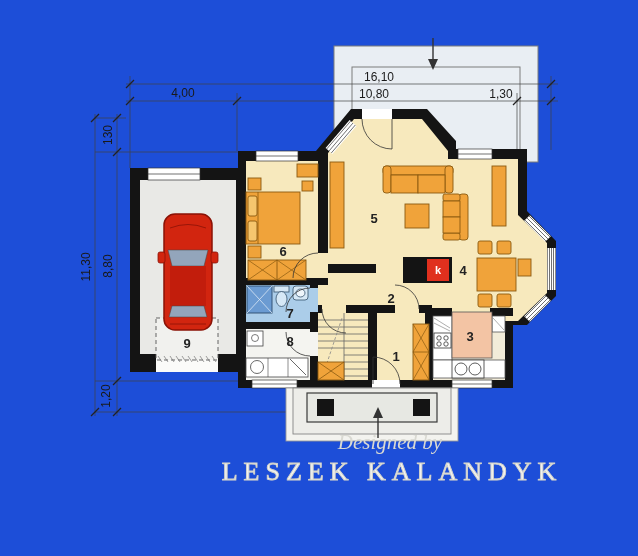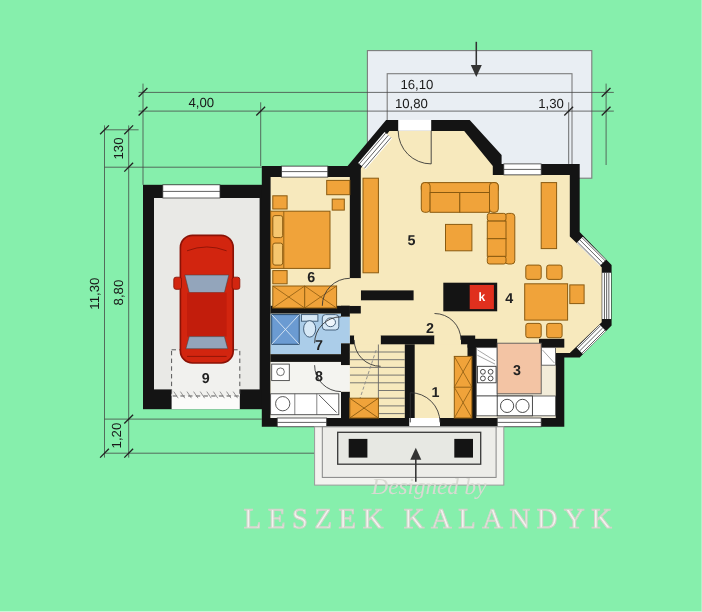--- a/index.html
+++ b/index.html
@@ -1,16 +1,16 @@
 <!DOCTYPE html>
 <html><head>
 <meta charset="utf-8">
 <style>
   html,body{margin:0;padding:0;background:#fbfbf9;}
-  .stage{position:relative;width:638px;height:556px;background:#86efac;overflow:hidden;
+  .stage{position:relative;width:638px;height:556px;background:#1d4ed8;overflow:hidden;
          font-family:"Liberation Sans", sans-serif;}
   svg{position:absolute;left:0;top:0;}
   text{font-family:"Liberation Sans", sans-serif;fill:#1a1a1a;}
   .dim{font-size:12px;}
   .room-num{font-size:13px;font-weight:bold;fill:#222;}
   .wm1{font-family:"Liberation Serif", serif;font-style:italic;font-size:21px;fill:#d9d9d2;}
   .wm2{font-family:"Liberation Serif", serif;font-size:26px;letter-spacing:6px;
        fill:#f2f2ee;stroke:#d2d2ca;stroke-width:0.9px;}
   .k-label{font-size:11px;font-weight:bold;fill:#ffffff;}
 </style>

